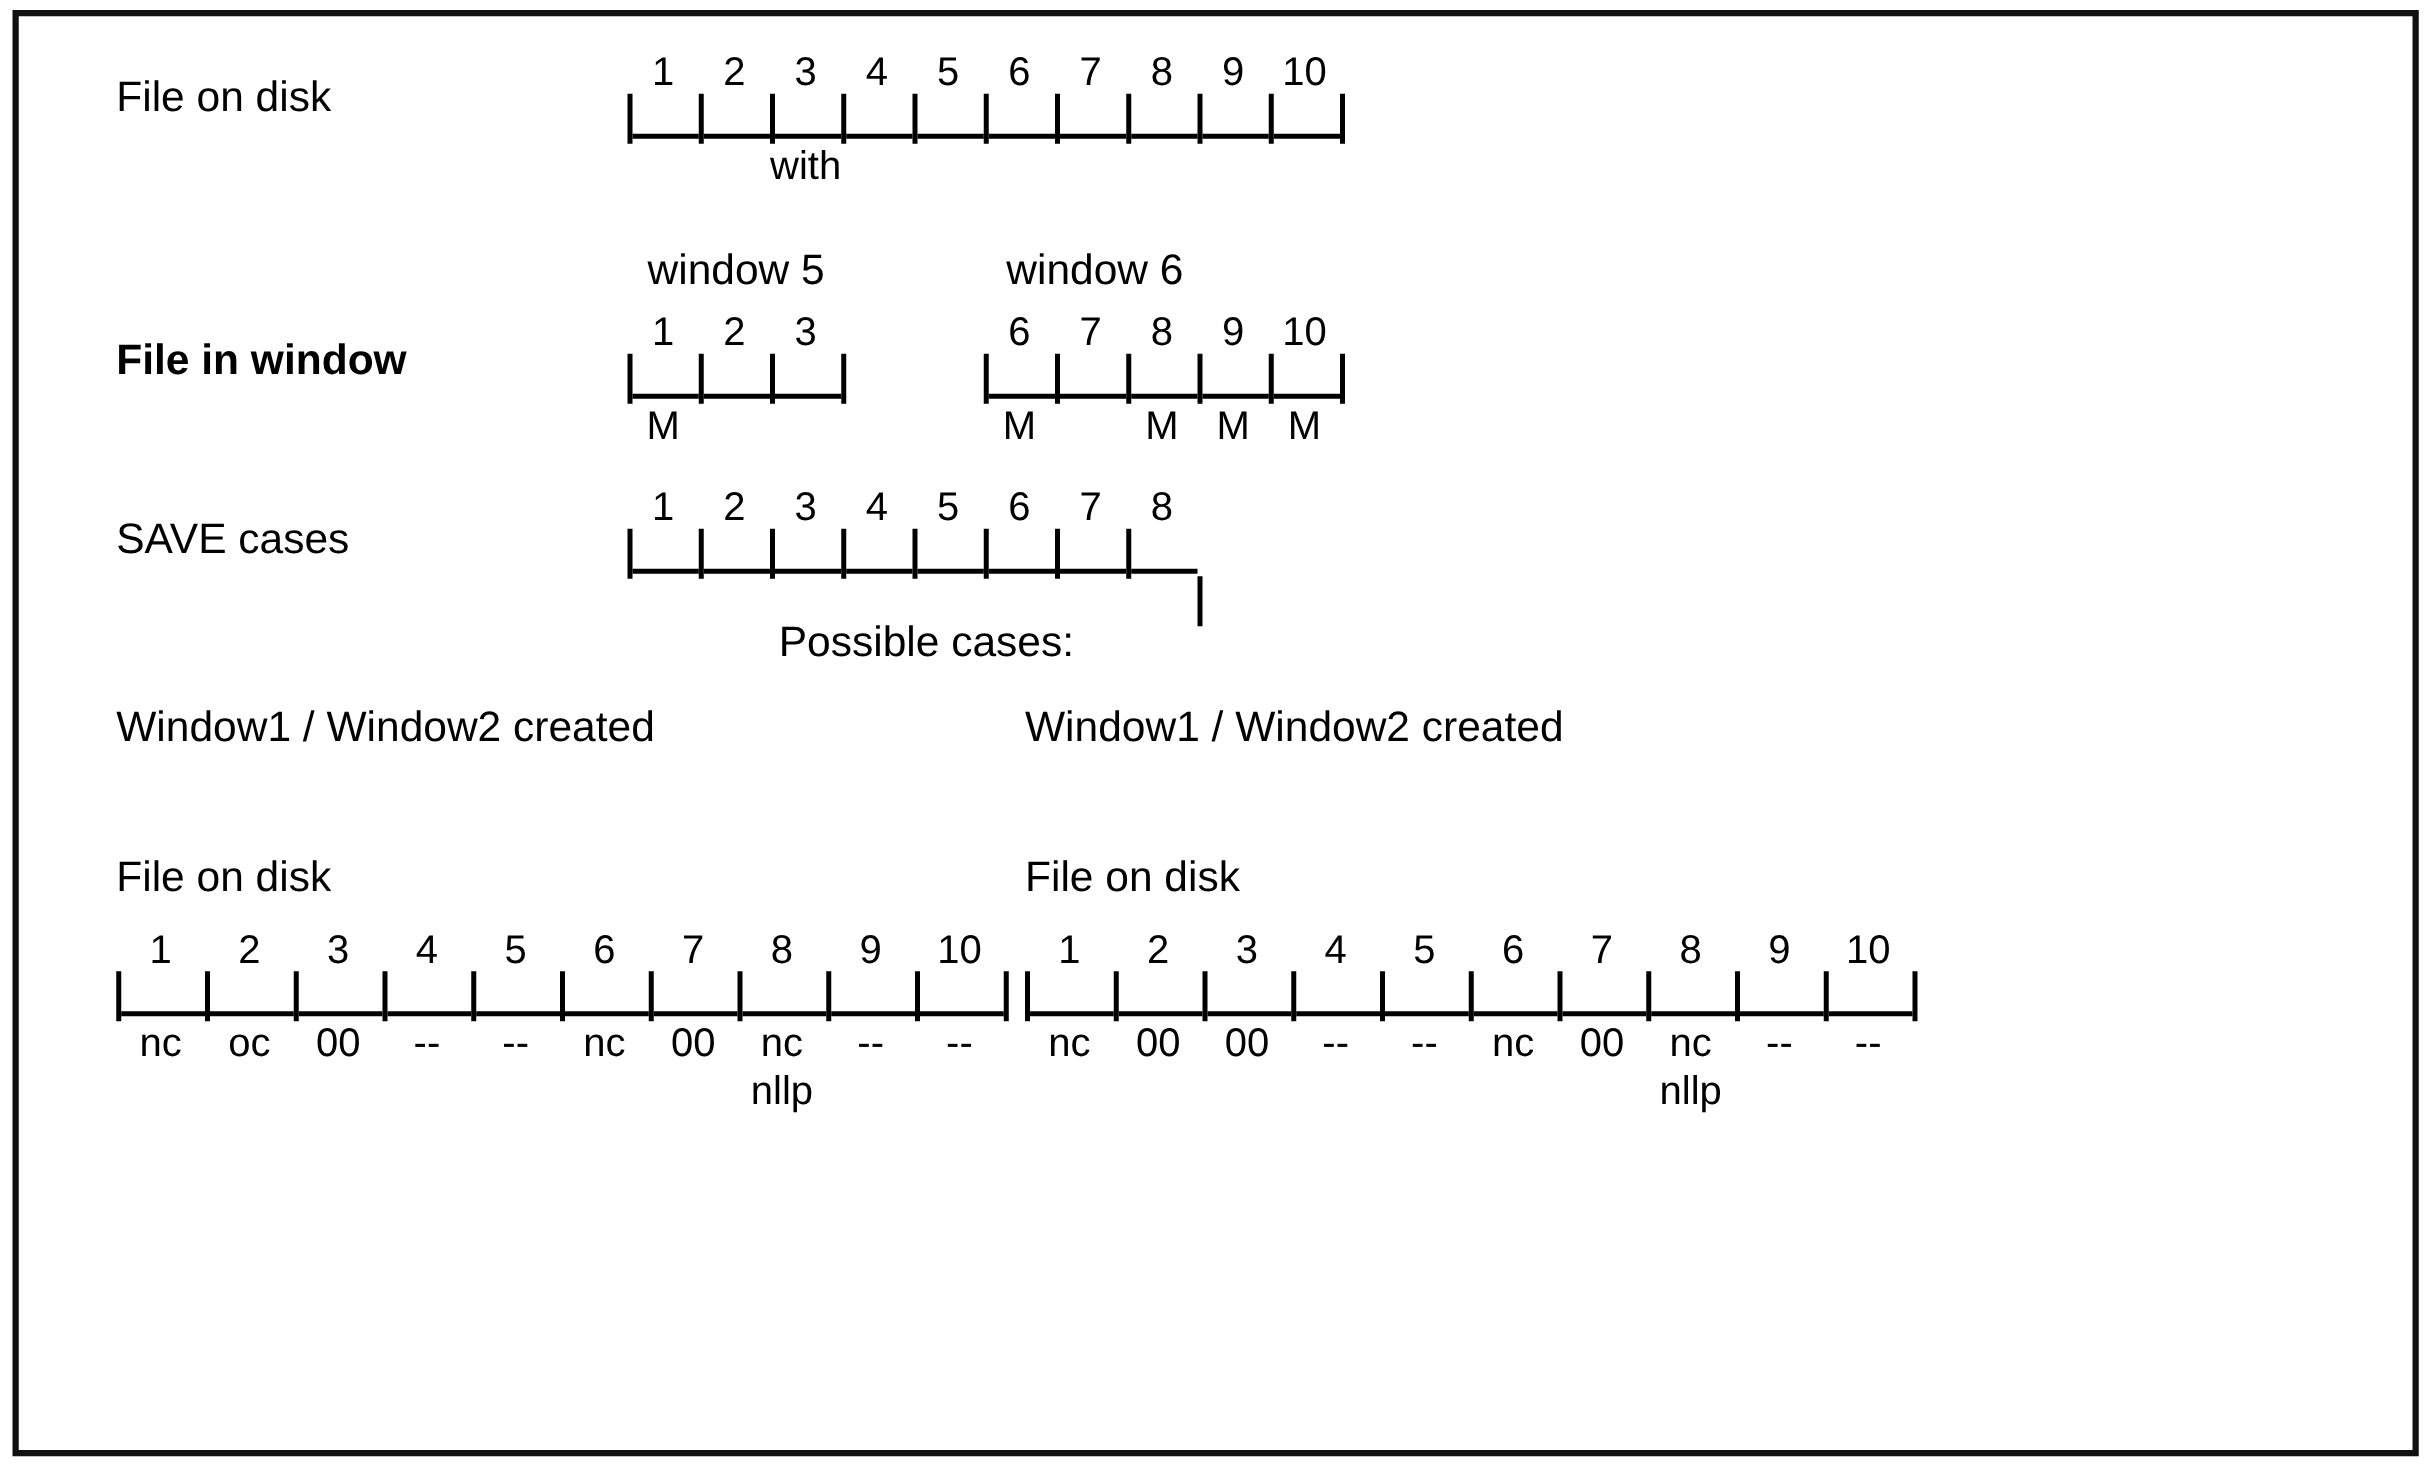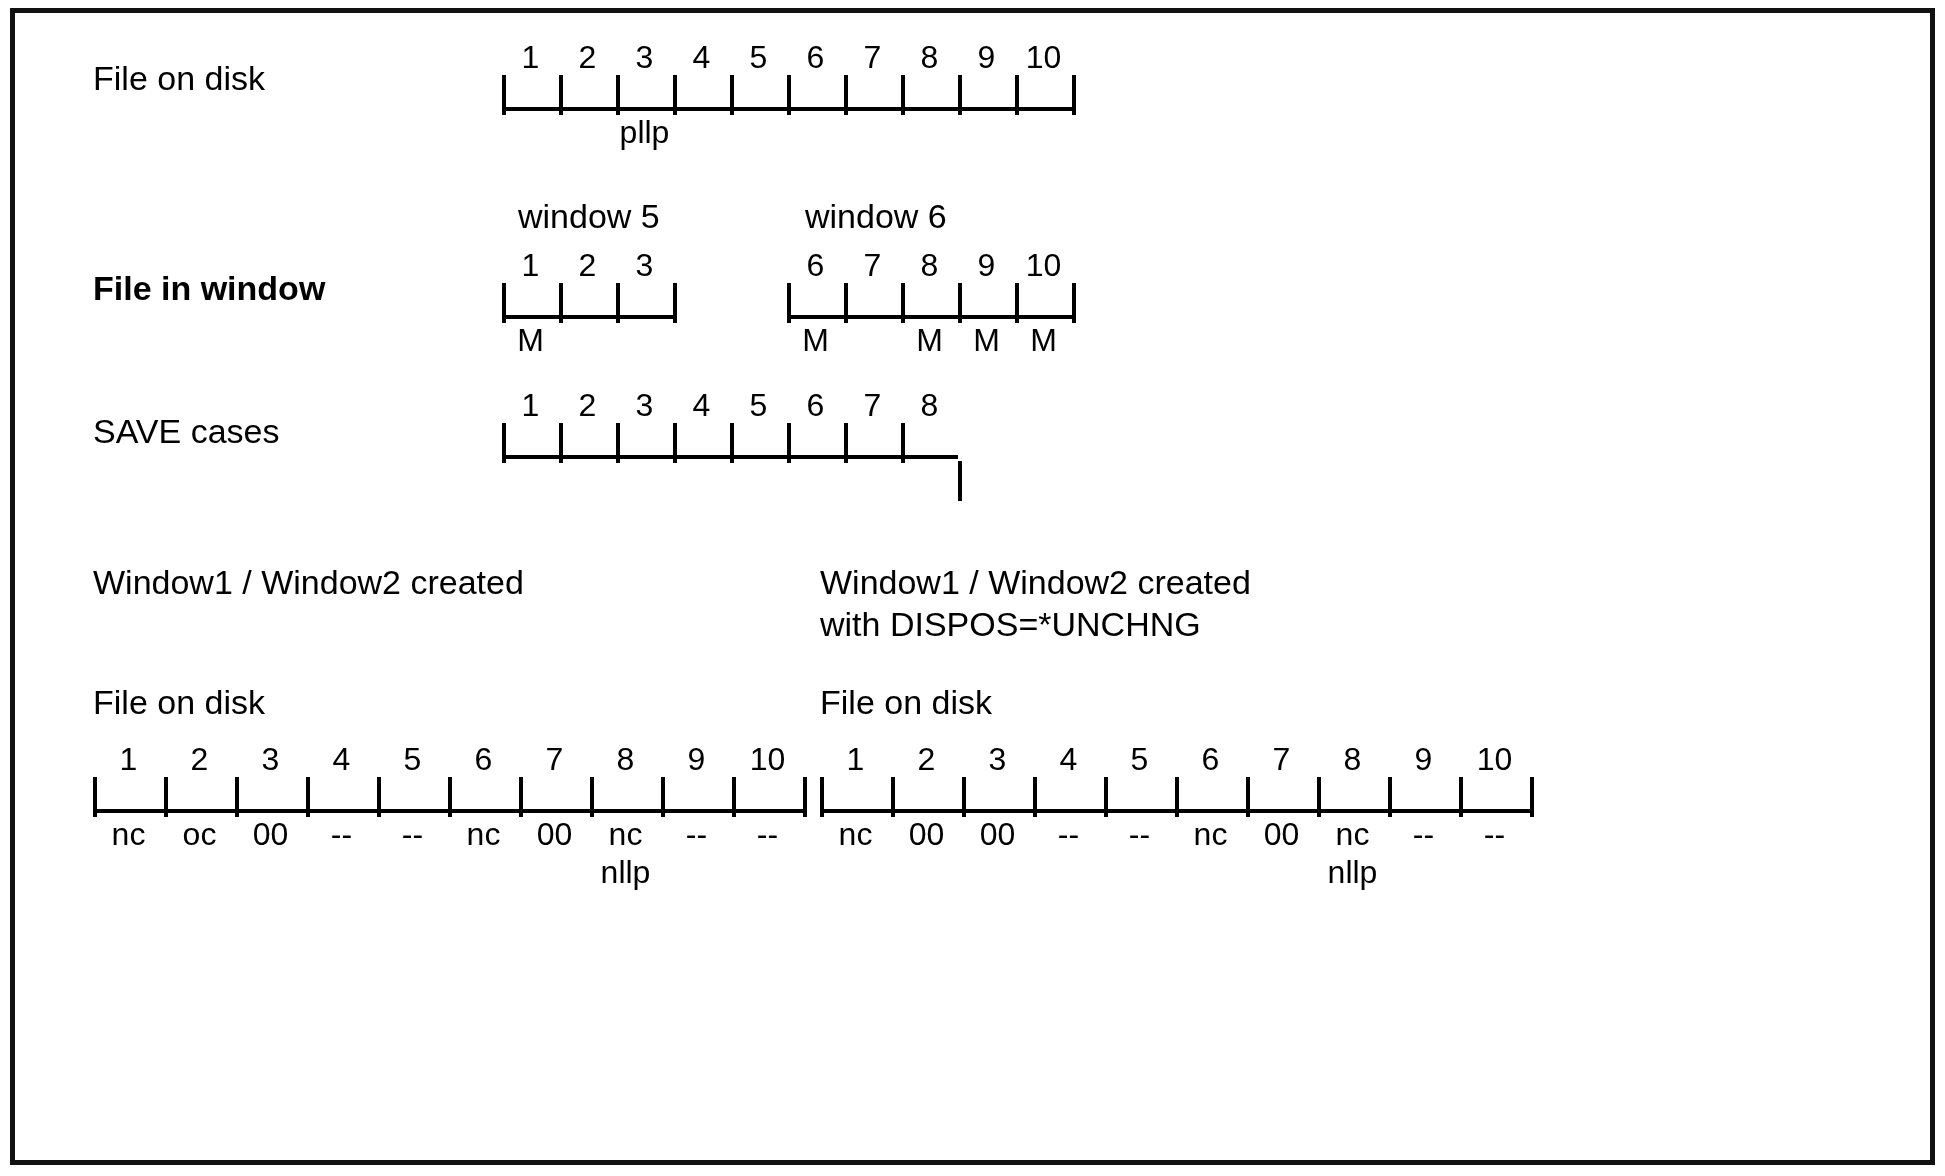--- a/index.html
+++ b/index.html
@@ -153,21 +153,21 @@
             <span class="sub"></span>
           </div>
           <div class="cell" style="width: 57px;">
             <span class="num">2</span>
             <span class="box" style="width: 57px;"></span>
             <span class="sub"></span>
           </div>
           <div class="cell" style="width: 57px;">
             <span class="num">3</span>
             <span class="box" style="width: 57px;"></span>
-            <span class="sub">pllp</span>
+            <span class="sub">with</span>
           </div>
           <div class="cell" style="width: 57px;">
             <span class="num">4</span>
             <span class="box" style="width: 57px;"></span>
             <span class="sub"></span>
           </div>
           <div class="cell" style="width: 57px;">
             <span class="num">5</span>
             <span class="box" style="width: 57px;"></span>
             <span class="sub"></span>
@@ -299,20 +299,21 @@
           </div>
           <div class="cell" style="width: 57px;">
             <span class="num">8</span>
             <span class="box" style="width: 57px;"></span>
             <span class="sub"></span>
           </div>
         </div>
       <div class="endpipe"></div>
     </div>
 
+    <div class="plain-text" style="left:608px; top:480px;">Possible cases:</div>
 
     <div class="plain-text" style="left:78px; top:548px;">Window1 / Window2 created</div>
     <div class="plain-text" style="left:78px; top:668px;">File on disk</div>
 
     <div class="strip with-sub2" id="strip-case-left" style="left:78px; top:730px;">
       <div class="cells">
           <div class="cell" style="width: 71px;">
             <span class="num">1</span>
             <span class="box" style="width: 71px;"></span>
             <span class="sub">nc</span>
@@ -370,21 +371,20 @@
             <span class="num">10</span>
             <span class="box" style="width: 71px;"></span>
             <span class="sub">--</span>
             <span class="sub2"></span>
           </div>
         </div>
       <div class="endpipe"></div>
     </div>
 
     <div class="plain-text" style="left:805px; top:548px;">Window1 / Window2 created</div>
-    <div class="plain-text" style="left:805px; top:590px;">with DISPOS=*UNCHNG</div>
     <div class="plain-text" style="left:805px; top:668px;">File on disk</div>
 
     <div class="strip with-sub2" id="strip-case-right" style="left:805px; top:730px;">
       <div class="cells">
           <div class="cell" style="width: 71px;">
             <span class="num">1</span>
             <span class="box" style="width: 71px;"></span>
             <span class="sub">nc</span>
             <span class="sub2"></span>
           </div>

